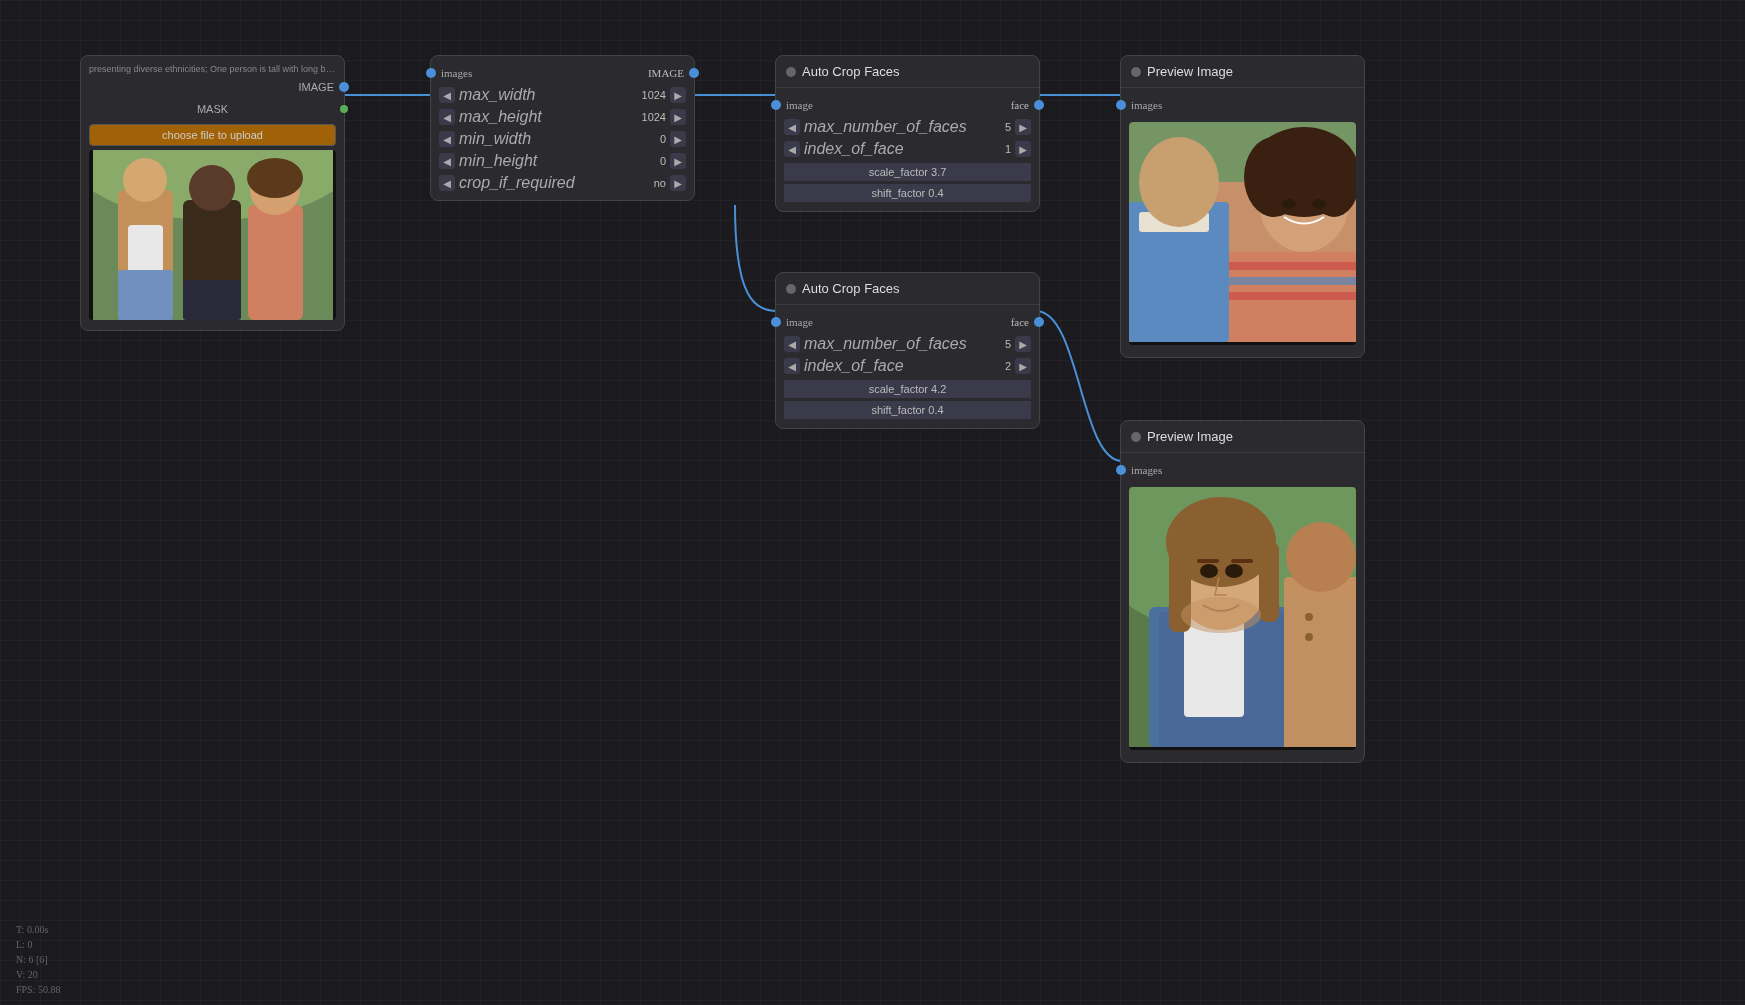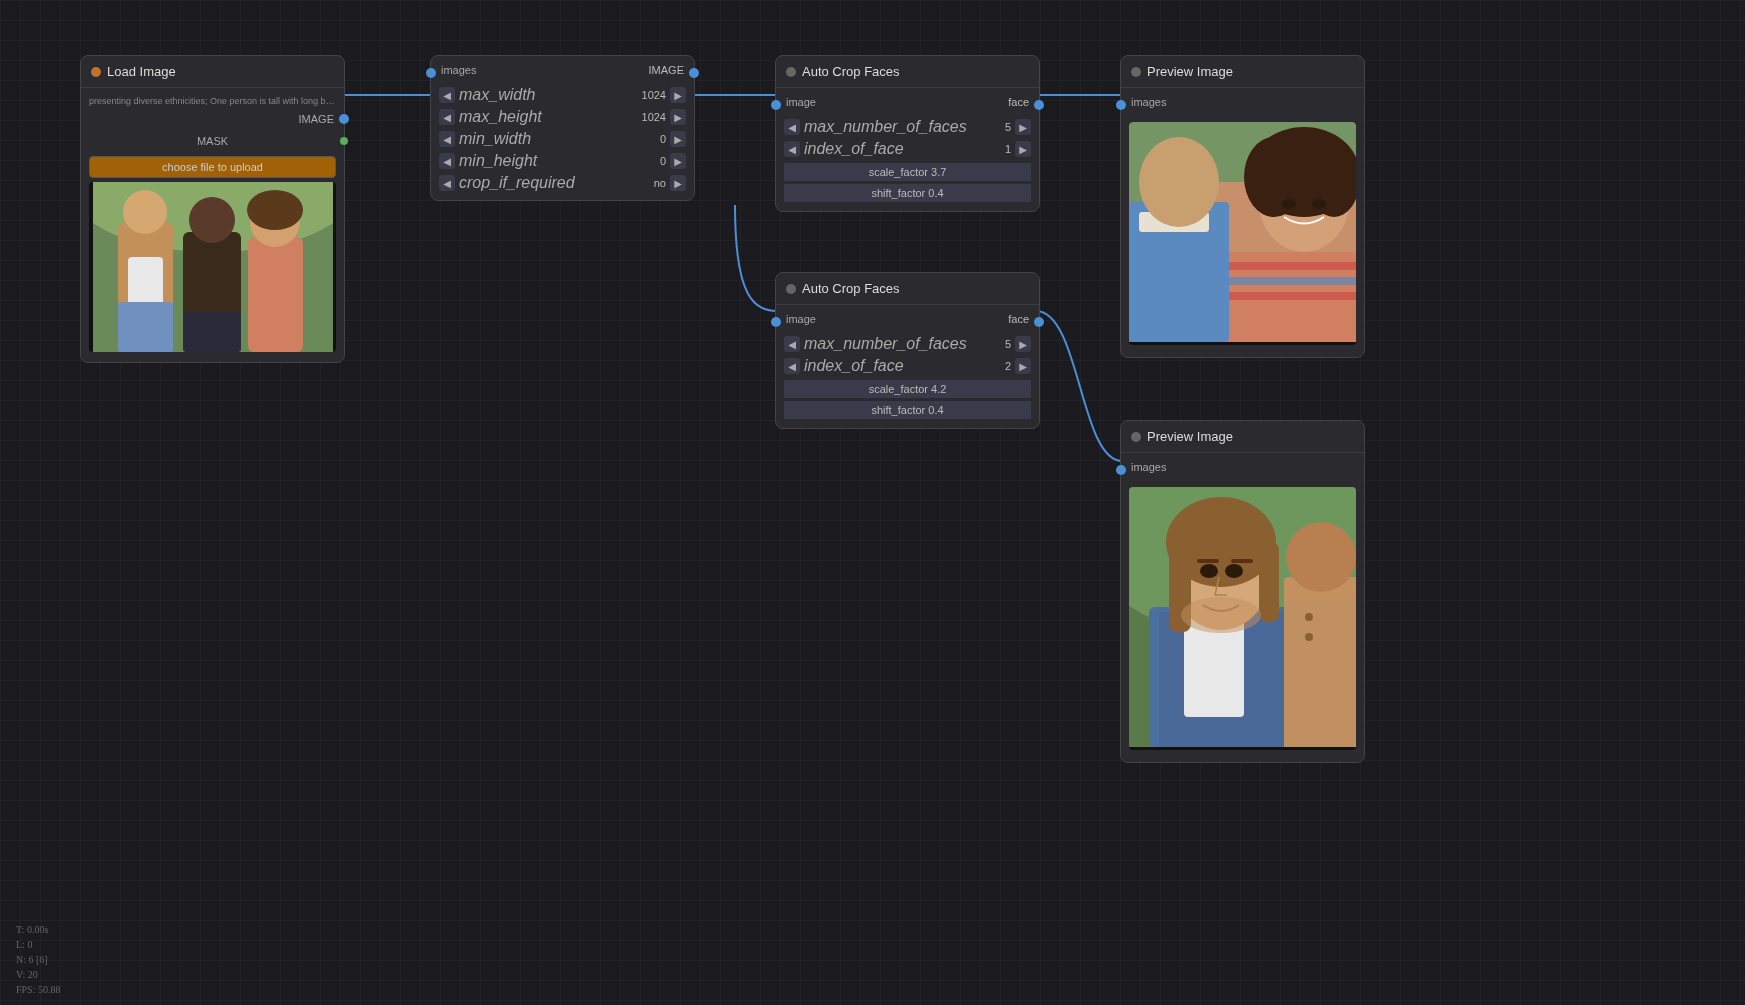--- a/index.html
+++ b/index.html
@@ -47,23 +47,25 @@
 
     .node-dot.orange { background: #c07030; }
     .node-dot.gray { background: #666; }
 
     .node-body {
       padding: 6px 0;
     }
 
     .port-row {
       display: flex;
+      align-items: center;
       padding: 2px 10px;
       position: relative;
       min-height: 22px;
+      font-family: Liberation Serif, serif;
     }
 
     .port-label {
       font-size: 11px;
       color: #aaa;
       flex: 1;
     }
 
     .port-value {
       font-size: 11px;
@@ -248,24 +250,20 @@
   <path d="M 690 95 C 730 95, 740 95, 777 95" stroke="#4a90d9" stroke-width="2" fill="none"></path>
 
   <path d="M 735 205 C 735 300, 755 310, 777 311" stroke="#4a90d9" stroke-width="2" fill="none"></path>
 
   <path d="M 1036 95 C 1076 95, 1082 95, 1122 95" stroke="#4a90d9" stroke-width="2" fill="none"></path>
 
   <path d="M 1036 311 C 1080 311, 1080 461, 1122 461" stroke="#4a90d9" stroke-width="2" fill="none"></path>
 </svg>
 
 <div class="node" style="left:80px;top:55px;width:265px;">
-  <div class="node-header">
-    <div class="node-dot orange"></div>
-    <span>Load Image</span>
-  </div>
   <div class="node-body">
 
     <div style="font-size:9px;color:#888;padding:2px 8px;overflow:hidden;text-overflow:ellipsis;white-space:nowrap;">presenting diverse ethnicities; One person is tall with long brow.webp</div>
 
     <div class="port-row-right">
       <span class="port-label" style="text-align:right;color:#aaa;font-size:11px;">IMAGE</span>
       <div class="port-connector right" style="right:-5px;"></div>
     </div>
 
     <div class="port-row-right">

